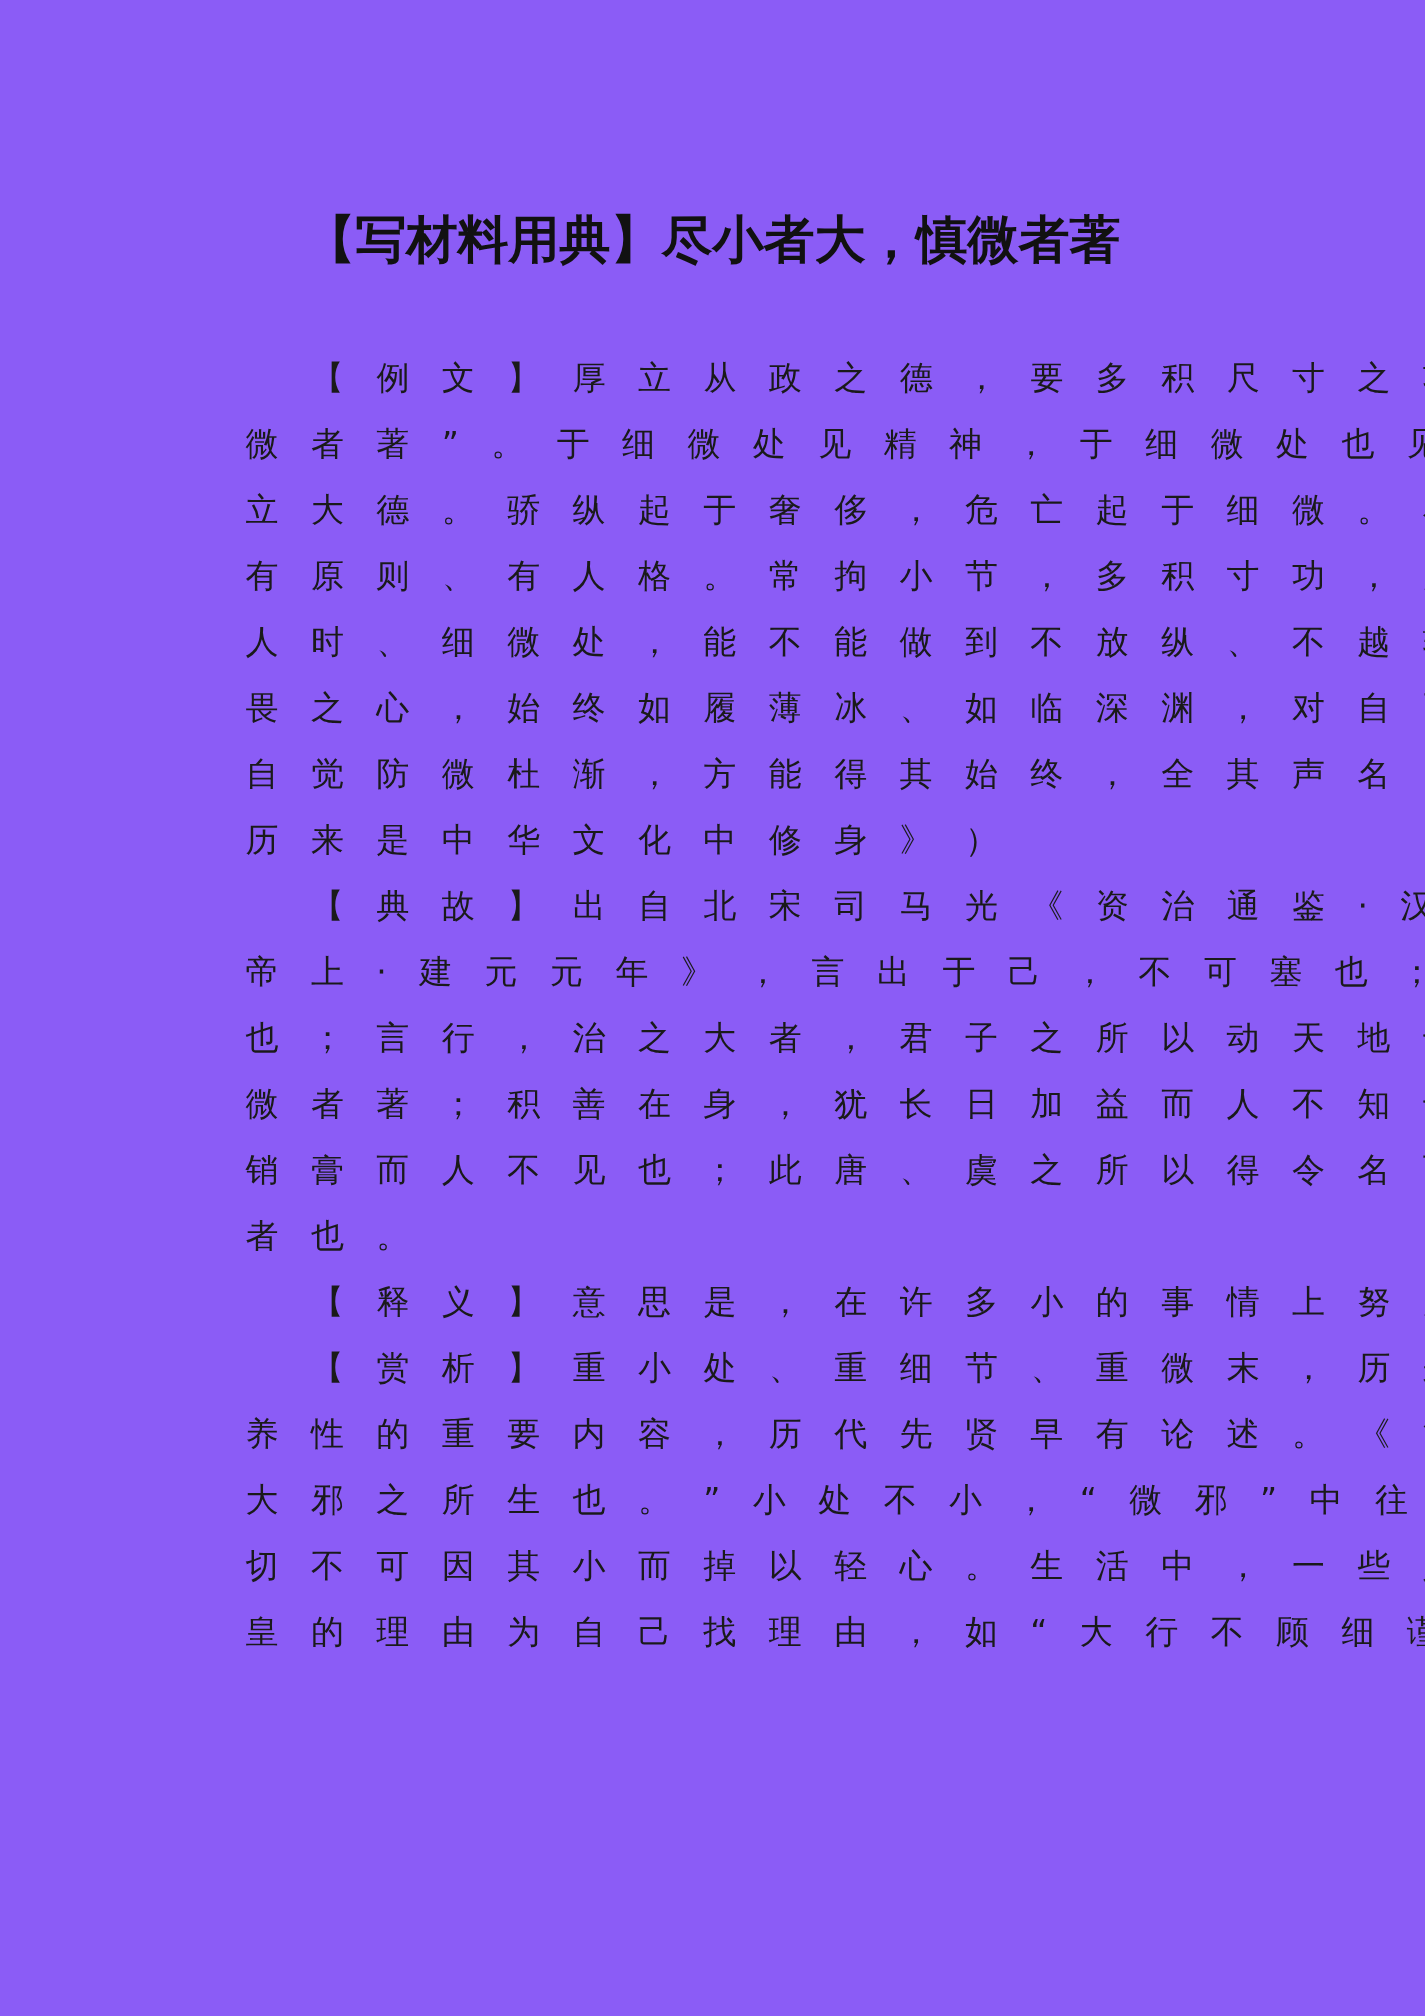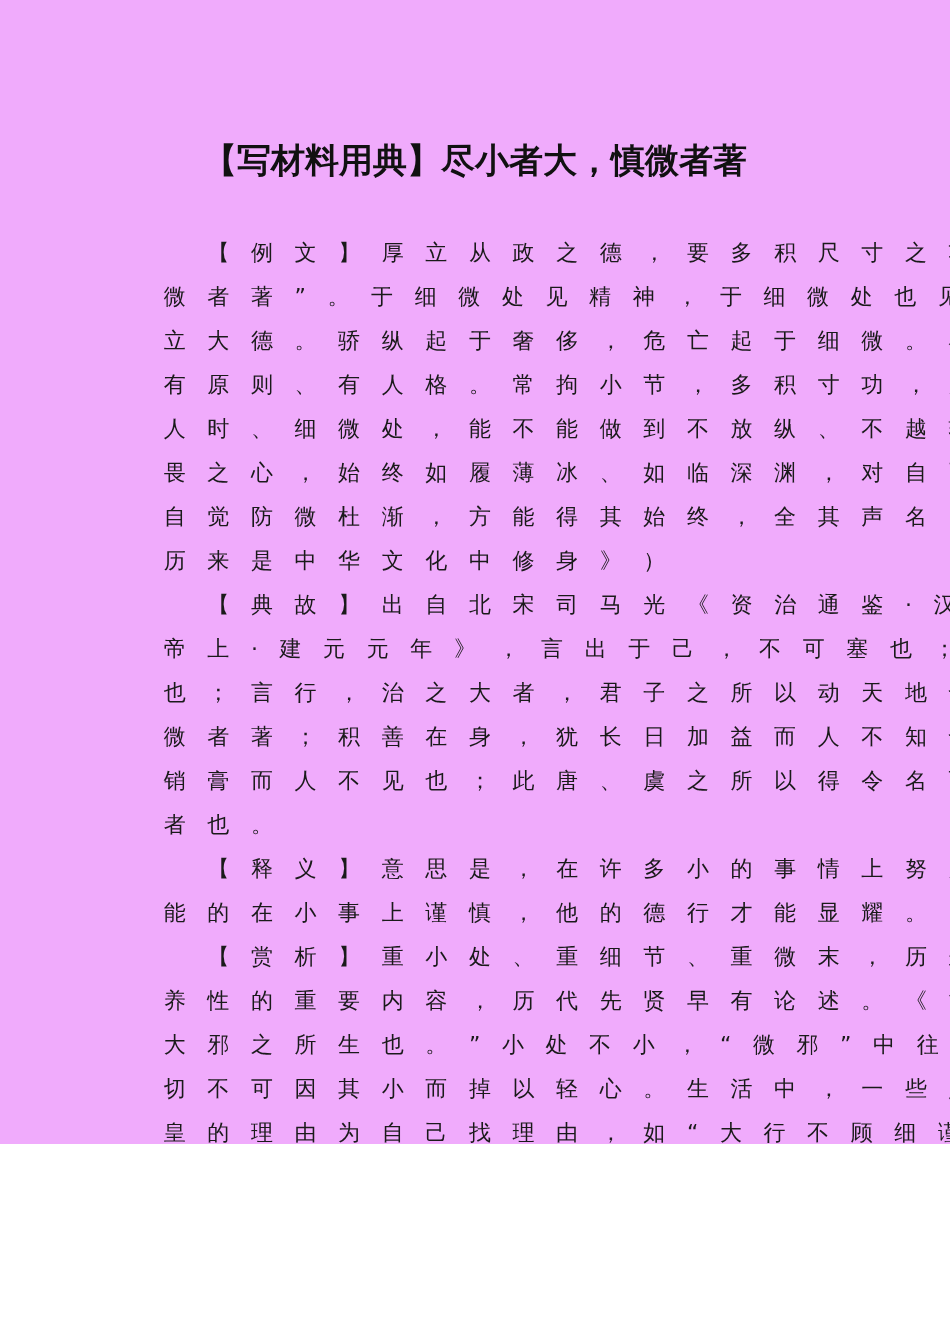--- a/index.html
+++ b/index.html
@@ -12,22 +12,22 @@
       height: 1344px;
       position: relative;
       overflow: hidden;
       color: #111111;
     }
     .page {
       position: absolute;
       left: 0;
       top: 0;
       width: 950px;
-      height: 1144px;
-      background: #f0abfc;
+      height: 1344px;
+      background: #8b5cf6;
     }
     .title {
       position: absolute;
       left: 0;
       width: 950px;
       top: 136px;
       text-align: center;
       font-family: "DejaVu Serif", "Liberation Serif", serif;
       font-weight: bold;
       font-size: 34px;
@@ -81,21 +81,20 @@
       <span class="line" style="padding-left:43.7px">【典故】出自北宋司马光《资治通鉴·汉纪九.出宗孝武皇</span>
       <span class="line">帝上·建元元年》，言出于己，不可塞也；行发于身，不可掩</span>
       <span class="line">也；言行，治之大者，君子之所以动天地也。故尽小者大，慎</span>
       <span class="line">微者著；积善在身，犹长日加益而人不知也；积恶在身，犹火</span>
       <span class="line">销膏而人不见也；此唐、虞之所以得令名而桀、纣之可为悼惧</span>
       <span class="line">者也。</span>
     </div>
 
     <div class="para">
       <span class="line" style="padding-left:43.7px">【释义】意思是，在许多小的事情上努力，才能干出大事业；</span>
-      <span class="line">能的在小事上谨慎，他的德行才能显耀。</span>
     </div>
 
     <div class="para">
       <span class="line" style="padding-left:43.7px">【赏析】重小处、重细节、重微末，历来是中华文化中修身</span>
       <span class="line">养性的重要内容，历代先贤早有论述。《管子》有言：“微邪，</span>
       <span class="line">大邪之所生也。”小处不小，“微邪”中往往隐藏着“大邪”，</span>
       <span class="line">切不可因其小而掉以轻心。生活中，一些人总是以各种冠冕堂</span>
       <span class="line">皇的理由为自己找理由，如“大行不顾细谨”“成大事者不拘</span>
     </div>
   </div>

